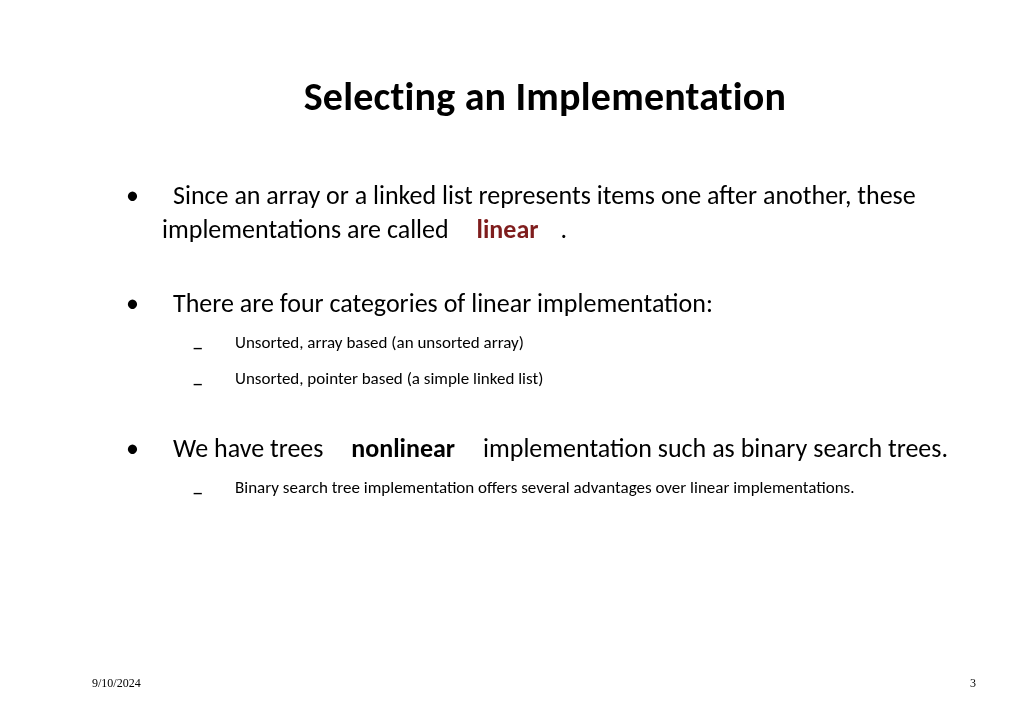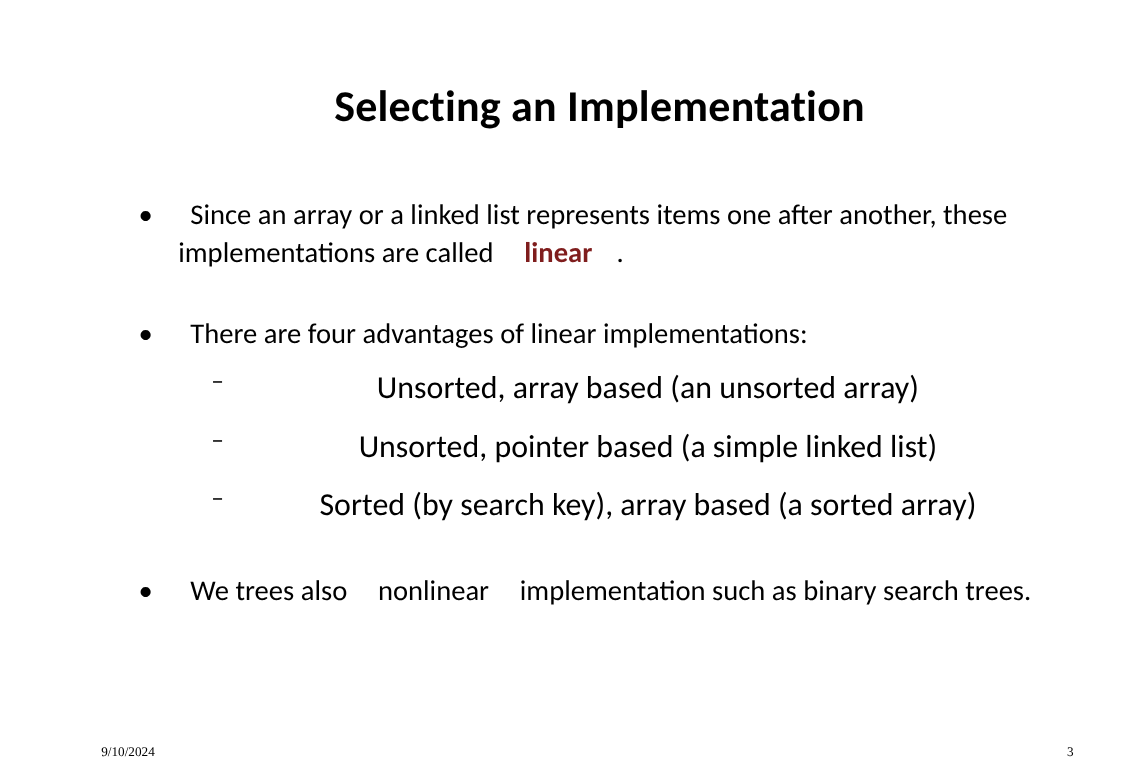--- a/index.html
+++ b/index.html
@@ -55,38 +55,37 @@
       margin-bottom: 6px;
     }
     .sub-list {
       list-style: none;
       padding-left: 0;
       margin-top: 8px;
     }
     .sub-item {
       position: relative;
       padding-left: 40px;
-      font-size: 29px;
+      font-size: 17px;
       line-height: 1.45;
       margin-bottom: 2px;
-      text-align: center;
     }
     .sub-item::before {
       content: "–";
       position: absolute;
       left: 8px;
       top: 0;
       font-size: 23px;
     }
     .highlight-red {
       color: #7f1d1d;
       font-weight: 700;
     }
     .bold {
-      font-weight: 400;
+      font-weight: 700;
     }
     .footer {
       position: absolute;
       bottom: 18px;
       left: 0;
       right: 0;
       display: flex;
       justify-content: space-between;
       align-items: center;
       padding: 0 48px;
@@ -107,30 +106,32 @@
   <h1 class="title">Selecting an Implementation</h1>
 
   <div class="content">
     <ul class="bullet-list">
 
       <li class="bullet-item">
         <span>Since an array or a linked list represents items one after another, these implementations are called </span><span class="highlight-red">linear</span><span>.</span>
       </li>
 
       <li class="bullet-item">
-        <span>There are four advantages of linear implementations:</span>
+        <span>There are four categories of linear implementation:</span>
         <ul class="sub-list">
           <li class="sub-item"><span>Unsorted, array based  (an unsorted array)</span></li>
           <li class="sub-item"><span>Unsorted, pointer based (a simple linked list)</span></li>
-          <li class="sub-item"><span>Sorted (by search key), array based (a sorted array)</span></li>
         </ul>
       </li>
 
       <li class="bullet-item compact">
-        <span>We trees also </span><span class="bold">nonlinear</span><span> implementation such as binary search trees.</span>
+        <span>We have trees </span><span class="bold">nonlinear</span><span> implementation such as binary search trees.</span>
+        <ul class="sub-list">
+          <li class="sub-item"><span>Binary search tree implementation offers several advantages over linear implementations.</span></li>
+        </ul>
       </li>
 
     </ul>
   </div>
 
   <div class="footer">
     <span>9/10/2024</span>
     <span>3</span>
   </div>
 </div>

